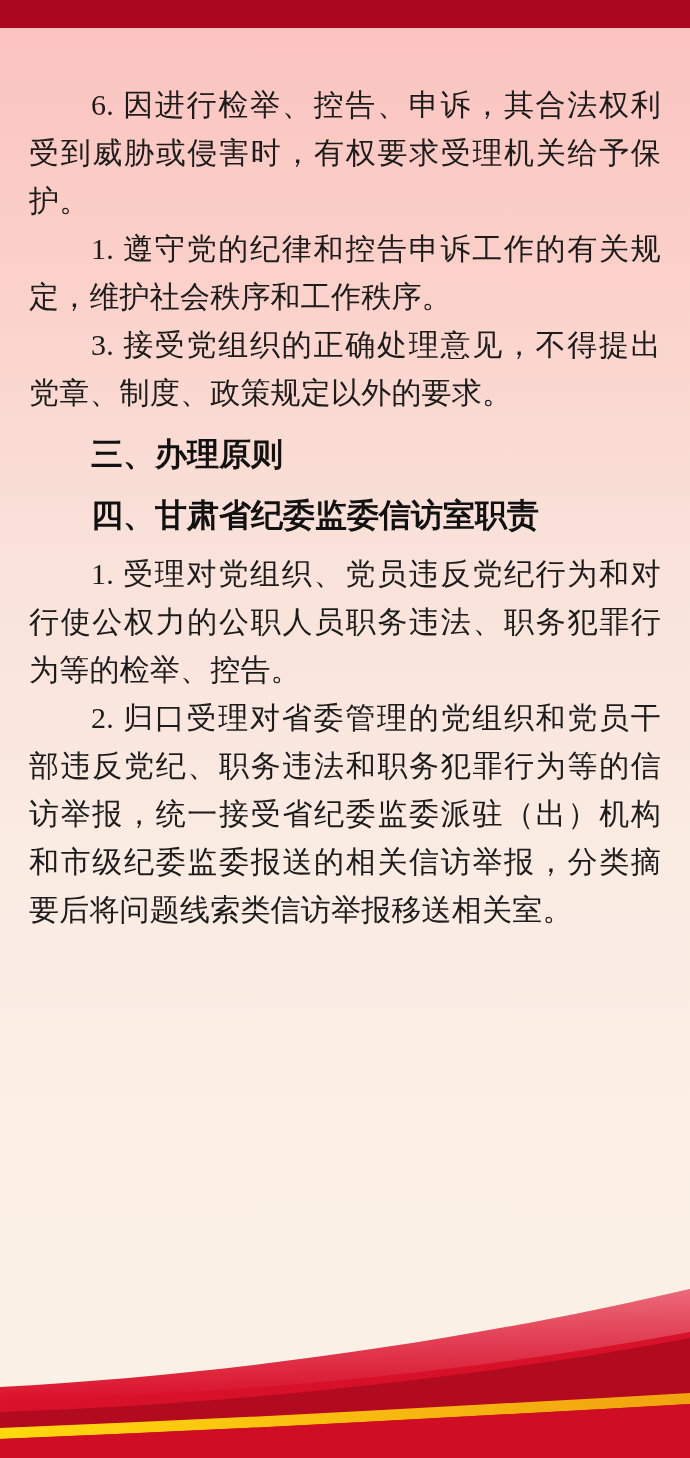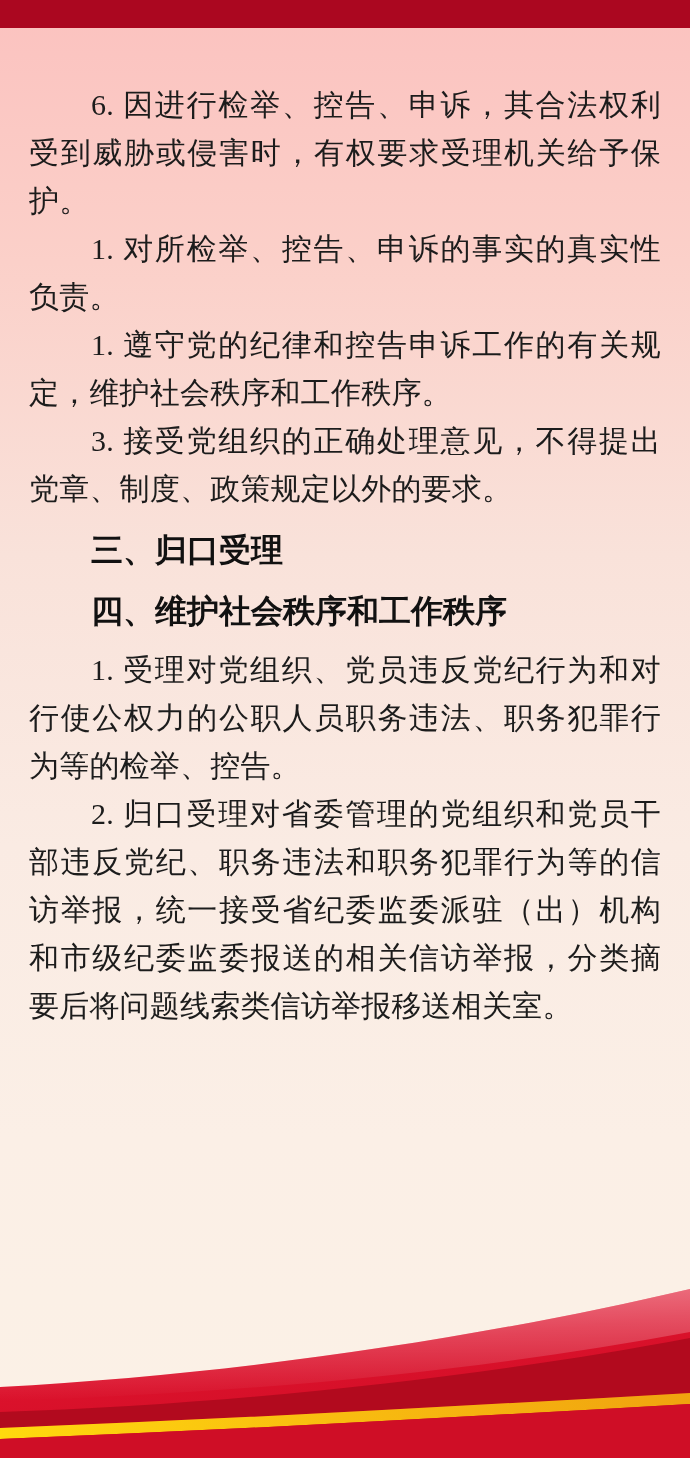--- a/index.html
+++ b/index.html
@@ -57,25 +57,24 @@
 </style>
 </head>
 <body>
 
 <div class="poster">
 
   <div class="top-bar"></div>
 
   <main class="content">
     <p>6. 因进行检举、控告、申诉，其合法权利受到威胁或侵害时，有权要求受理机关给予保护。</p>
-    <p>1. 对所检举、控告、申诉的事实的真实性负责。</p>
     <p>1. 遵守党的纪律和控告申诉工作的有关规定，维护社会秩序和工作秩序。</p>
     <p>3. 接受党组织的正确处理意见，不得提出党章、制度、政策规定以外的要求。</p>
-    <h2>三、归口受理</h2>
-    <h2>四、维护社会秩序和工作秩序</h2>
+    <h2>三、办理原则</h2>
+    <h2>四、甘肃省纪委监委信访室职责</h2>
     <p>1. 受理对党组织、党员违反党纪行为和对行使公权力的公职人员职务违法、职务犯罪行为等的检举、控告。</p>
     <p>2. 归口受理对省委管理的党组织和党员干部违反党纪、职务违法和职务犯罪行为等的信访举报，统一接受省纪委监委派驻（出）机构和市级纪委监委报送的相关信访举报，分类摘要后将问题线索类信访举报移送相关室。</p>
   </main>
 
   <svg class="footer-svg" viewBox="0 0 690 170" preserveAspectRatio="none" aria-hidden="true">
     <defs>
       <linearGradient id="swooshGrad" x1="0" y1="0" x2="0.45" y2="1">
         <stop offset="0" stop-color="#ee3349"></stop>
         <stop offset="0.5" stop-color="#dc122c"></stop>
         <stop offset="1" stop-color="#cd0c24"></stop>

